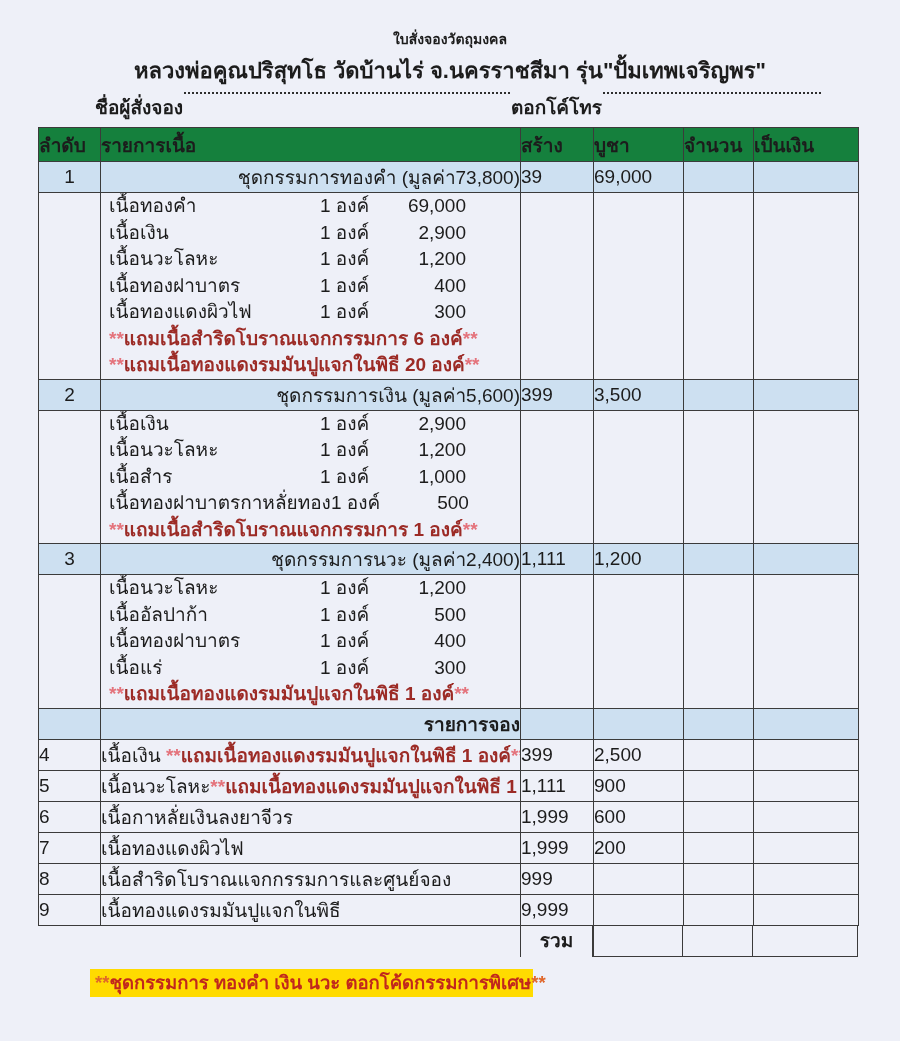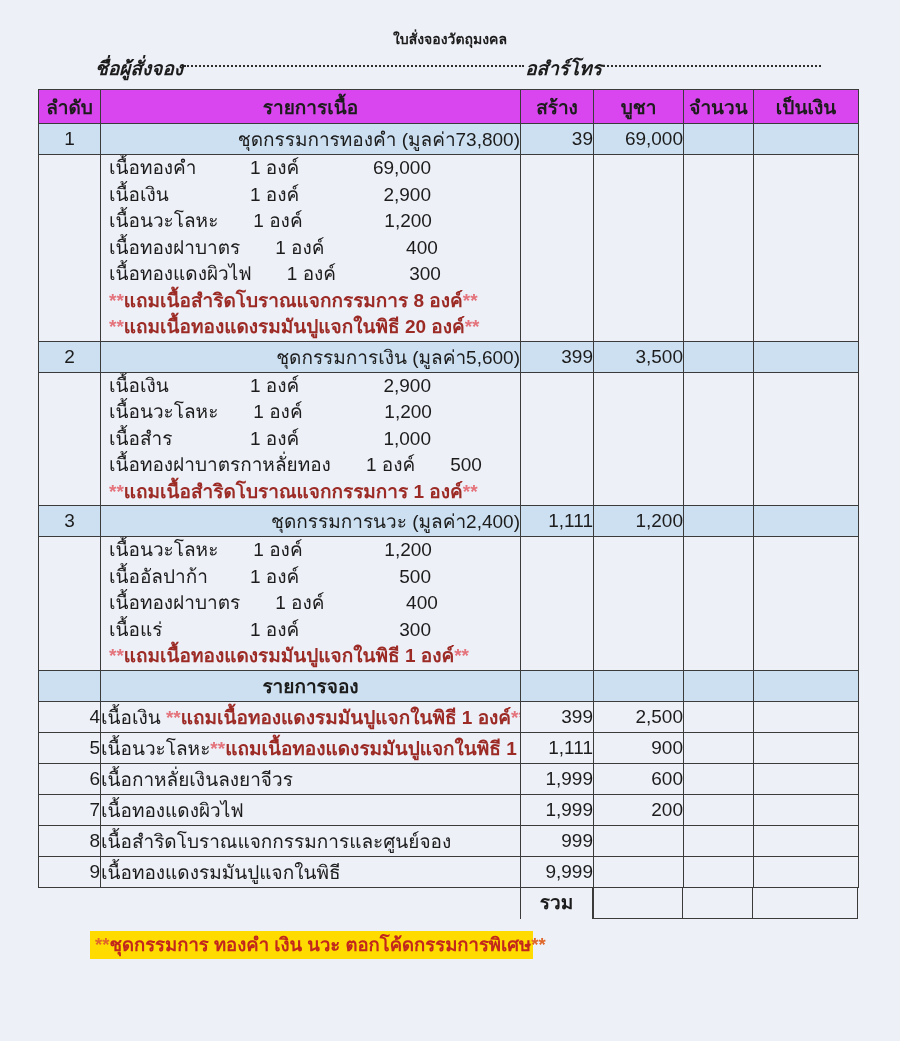--- a/index.html
+++ b/index.html
@@ -9,58 +9,58 @@
     font-family:"Liberation Sans", sans-serif;
     color:#1c1c1c;
     -webkit-font-smoothing:antialiased;
   }
   .sheet { position:relative; width:900px; height:1041px; overflow:hidden; }
 
   .title    { text-align:center; padding-top:28px; font-size:14px; font-weight:700; }
   .subtitle { text-align:center; font-size:22px; font-weight:700; margin-top:3px; }
 
   .fline {
-    display:flex; align-items:center;
+    display:flex; align-items:flex-start;
     margin:4px 78px 0 95px;
-    height:27px; font-weight:600; font-size:19px; white-space:pre;font-style:italic;
+    height:27px; font-weight:600; font-size:19px; white-space:pre;
   }
   .leader { flex:1; border-bottom:2px dotted #2e2e2e; margin:0 1px 4px 1px; }
   .leader.l-short  { flex:0 0 218px; }
   .leader.l-short2 { flex:0 0 228px; }
 
   table.order {
     border-collapse:collapse; table-layout:fixed;
     width:820px; margin:8px 0 0 38px;
     font-size:19px;
   }
   table.order td {
     border:1.6px solid #3b3b3b;
     padding:0; vertical-align:middle;
     overflow:hidden;
   }
   td.hdr {
-    background:#d946ef; text-align:center;
+    background:#15803d; text-align:left;
     height:33px; font-weight:600;
   }
   td.blue { background:#cde0f1; }
   tr.sec-row td { height:30px; }
   .sec-no   { text-align:center; }
   .sec-title{ text-align:right; padding-left:8px; }
-  .num      { text-align:right;margin-top:20px; }
+  .num      { text-align:left;margin-top:20px; }
 
   td.detail-cell { vertical-align:top; }
-  .dline { display:flex; line-height:26.5px;gap:35px; }
+  .dline { display:flex; line-height:26.5px; }
   .dname { flex:1; padding-left:8px; white-space:nowrap; }
   .dqty  { width:78px; white-space:nowrap; }
   .dprice{ width:68px; text-align:right; }
   .dpad  { width:54px; }
   .bline { line-height:26.5px; padding-left:8px; color:#9c2b26; font-weight:600; white-space:nowrap; }
   .ast   { color:#e4737c; font-weight:700; }
 
-  tr.book-hdr td { height:28px; text-align:center; font-weight:600; }
+  tr.book-hdr td { height:28px; text-align:right; font-weight:600; }
   tr.book-row td { height:28px; }
   .book-name { padding-left:8px; white-space:nowrap; }
   .book-red  { color:#9c2b26; font-weight:600; }
 
   .total-row { display:flex; margin-left:520px; width:388px; height:31px; font-size:19px; }
   .t-made {
     box-sizing:border-box; width:73px;
     border-left:1.6px solid #3b3b3b; border-right:1.6px solid #3b3b3b;
     text-align:center; line-height:29px; font-weight:600;
   }
@@ -78,25 +78,26 @@
     color:#c1271d; white-space:pre;
   }
   .highlight .ast { color:#e0662a; }
 </style>
 </head>
 <body>
 
 <div class="sheet">
 
   <div class="title">ใบสั่งจองวัตถุมงคล</div>
+  <div class="subtitle">หลวงพ่อคูณปริสุทโธ วัดบ้านไร่ จ.นครราชสีมา รุ่น"ปั้มเทพเจริญพร"</div>
 
   <div class="fline">
     <span>ชื่อผู้สั่งจอง</span>
     <span class="leader"></span>
-    <span>อสำร์โทร</span>
+    <span>ตอกโค์โทร</span>
     <span class="leader l-short"></span>
   </div>
 
 
   <table class="order">
     <colgroup>
       <col style="width:62px">
         <col style="width:420px">
         <col style="width:73px">
       <col style="width:90px">
@@ -148,21 +149,21 @@
           <span class="dqty">1 องค์</span>
           <span class="dprice">400</span>
           <span class="dpad"></span>
         </div>
         <div class="dline">
           <span class="dname">เนื้อทองแดงผิวไฟ</span>
           <span class="dqty">1 องค์</span>
           <span class="dprice">300</span>
           <span class="dpad"></span>
         </div>
-        <div class="bline"><span class="ast">**</span><span>แถมเนื้อสำริดโบราณแจกกรรมการ 8 องค์</span><span class="ast">**</span></div>
+        <div class="bline"><span class="ast">**</span><span>แถมเนื้อสำริดโบราณแจกกรรมการ 6 องค์</span><span class="ast">**</span></div>
         <div class="bline"><span class="ast">**</span><span>แถมเนื้อทองแดงรมมันปูแจกในพิธี 20 องค์</span><span class="ast">**</span></div>
       </td>
       <td></td>
       <td></td>
       <td></td>
       <td></td>
     </tr>
 
     <tr class="sec-row">
       <td class="blue sec-no">2</td>

